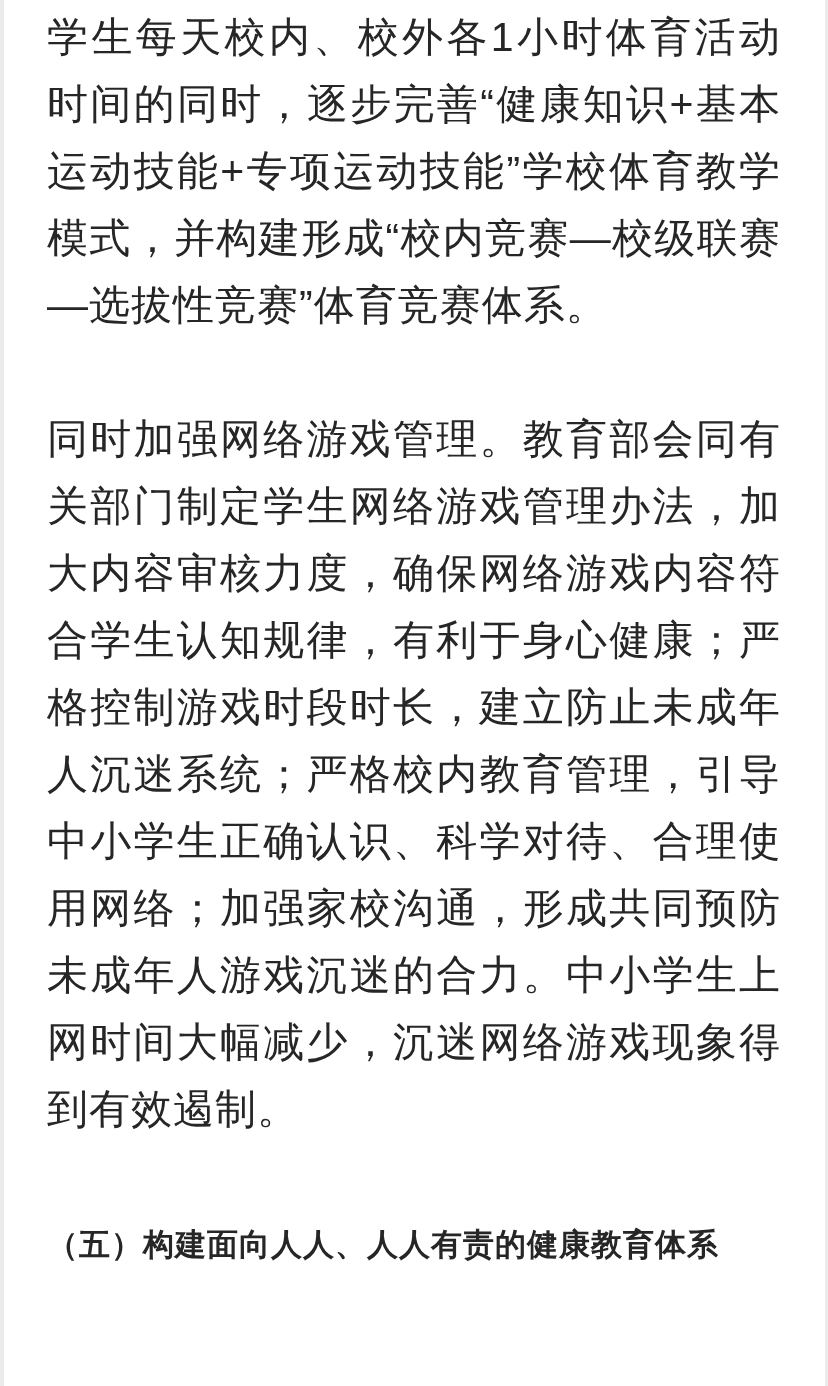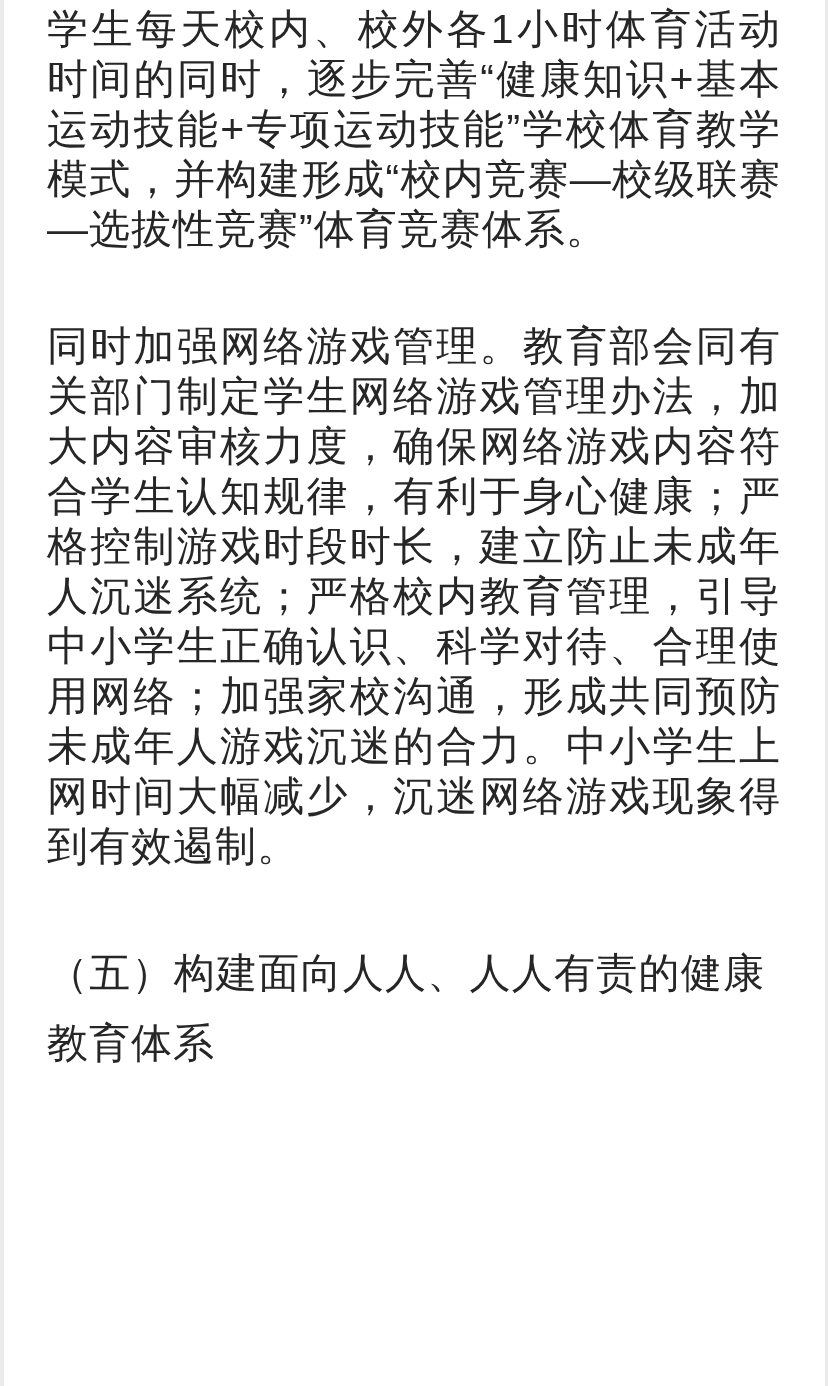--- a/index.html
+++ b/index.html
@@ -16,33 +16,33 @@
     border-left: 4px solid var(--edge, #ebebeb);
     border-right: 3px solid var(--edge, #ebebeb);
     overflow: hidden;
   }
   .content {
     padding: 4px 44px 0 43px;
   }
   .body-para {
     font-family: "Liberation Sans", sans-serif;
     font-size: 41px;
-    line-height: 50px;
+    line-height: 67px;
     color: var(--fg, #262626);
     text-align: justify;
     text-justify: inter-ideograph;
     letter-spacing: 1px;
     margin: 0 0 67px 0;
     word-break: break-all;
   }
   .section-heading {
     font-family: "Liberation Sans", sans-serif;
-    font-size: 41px;
+    font-size: 31px;
     line-height: 70px;
-    font-weight: 400;
+    font-weight: 700;
     color: var(--fg, #262626);
     text-align: justify;
     text-justify: inter-ideograph;
     letter-spacing: 1px;
     margin: 48px 16px 56px 0;
     word-break: break-all;
   }
 </style>
 </head>
 <body>

